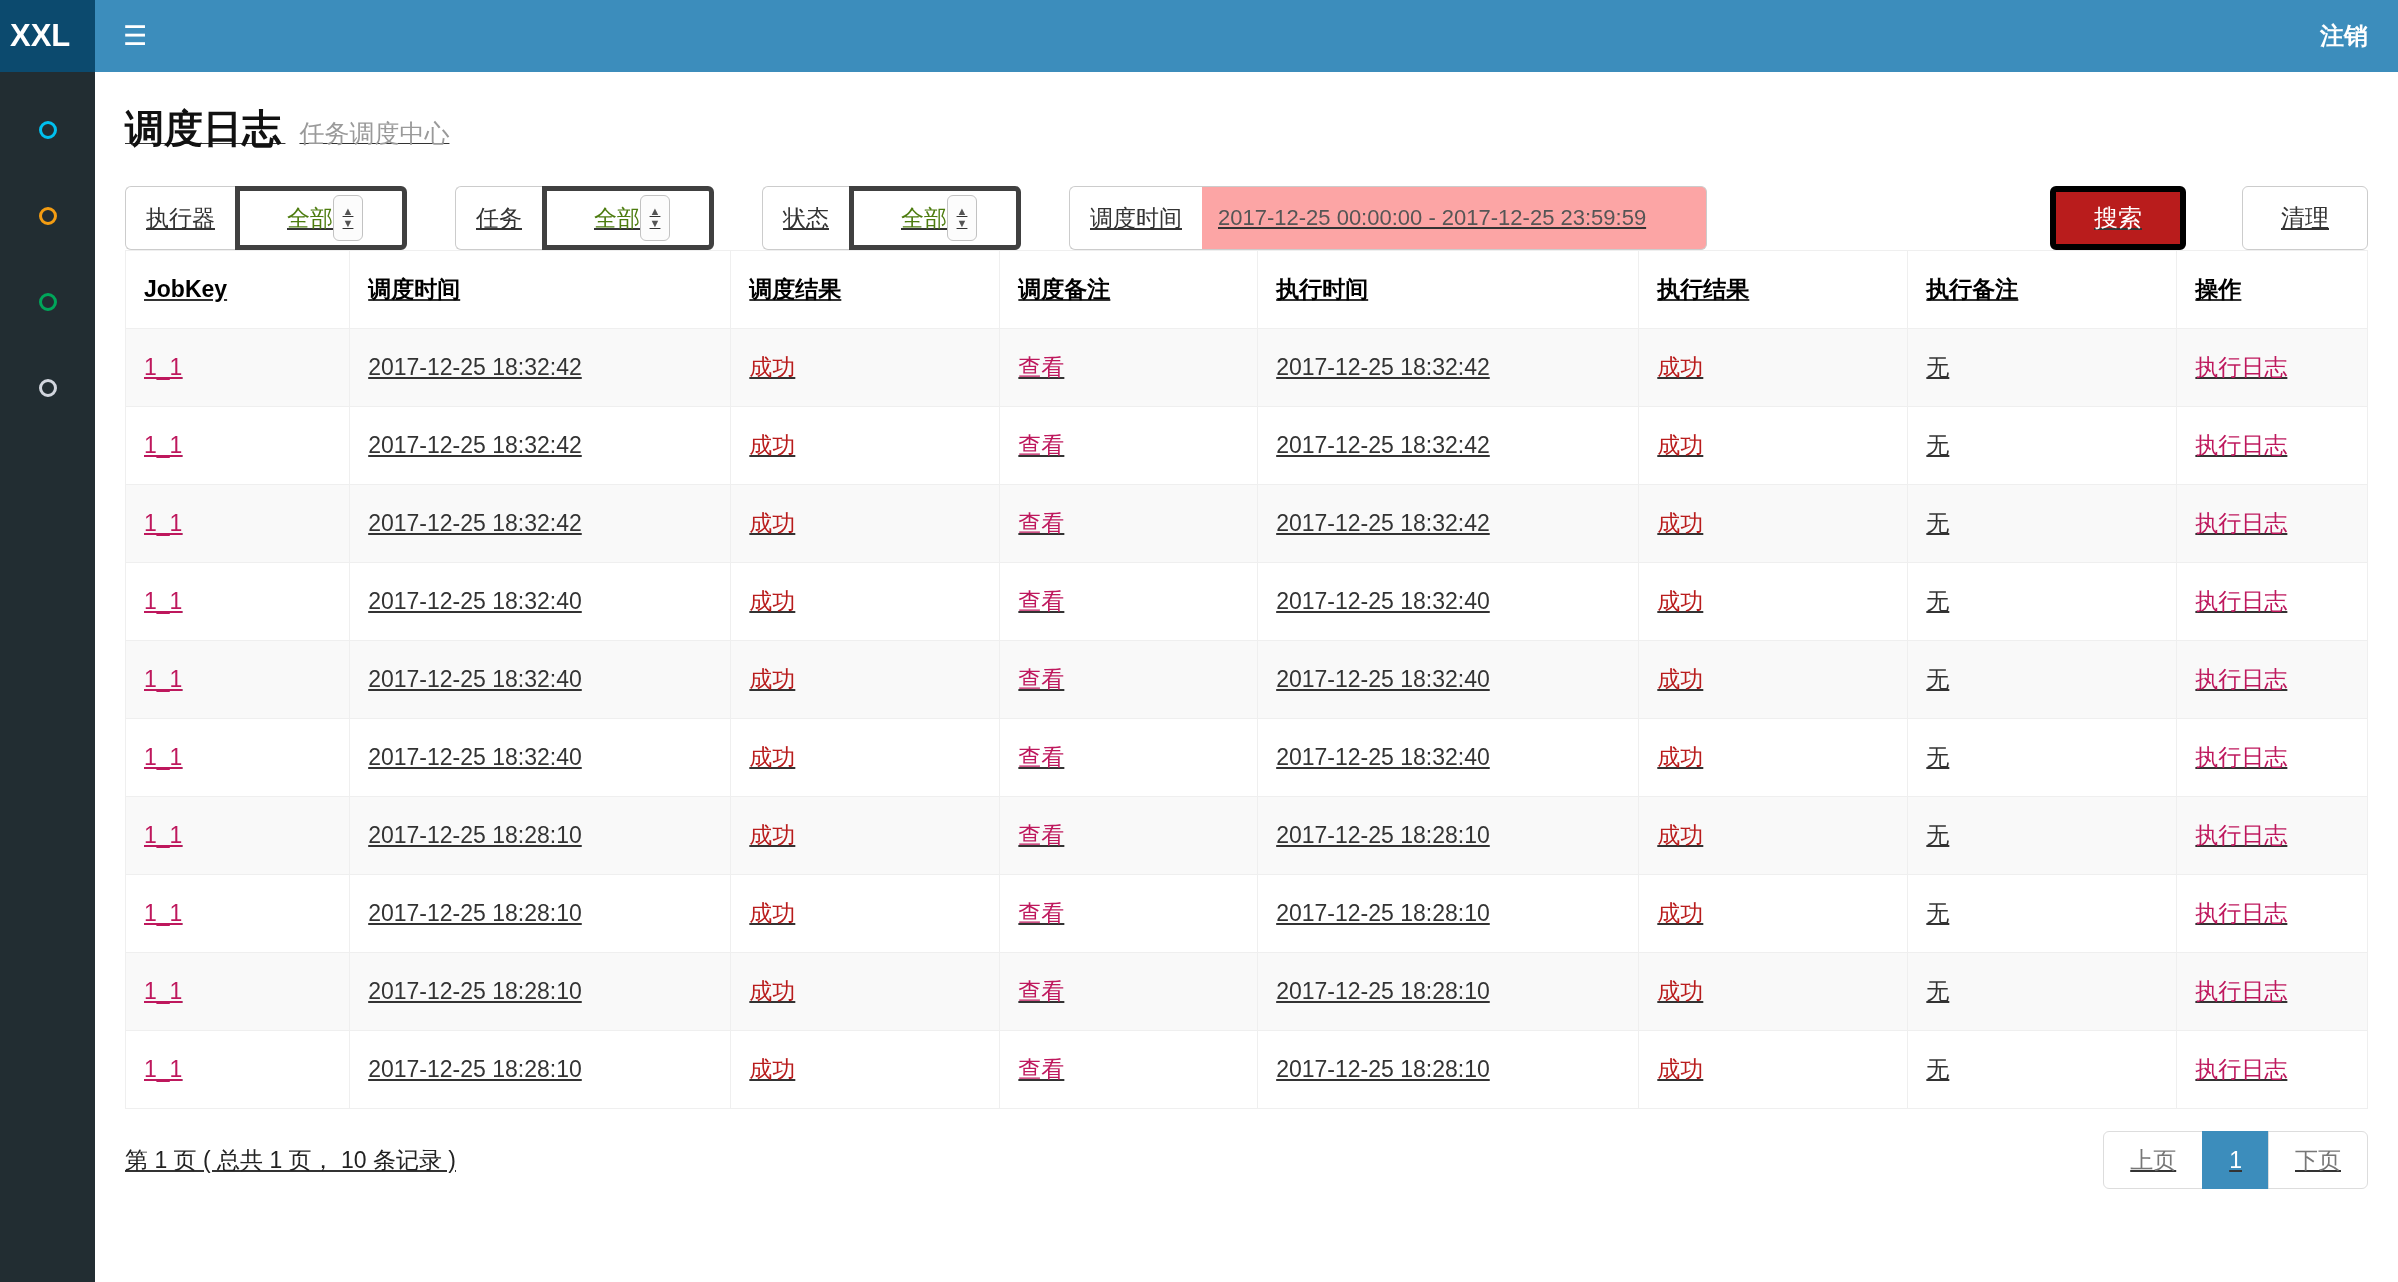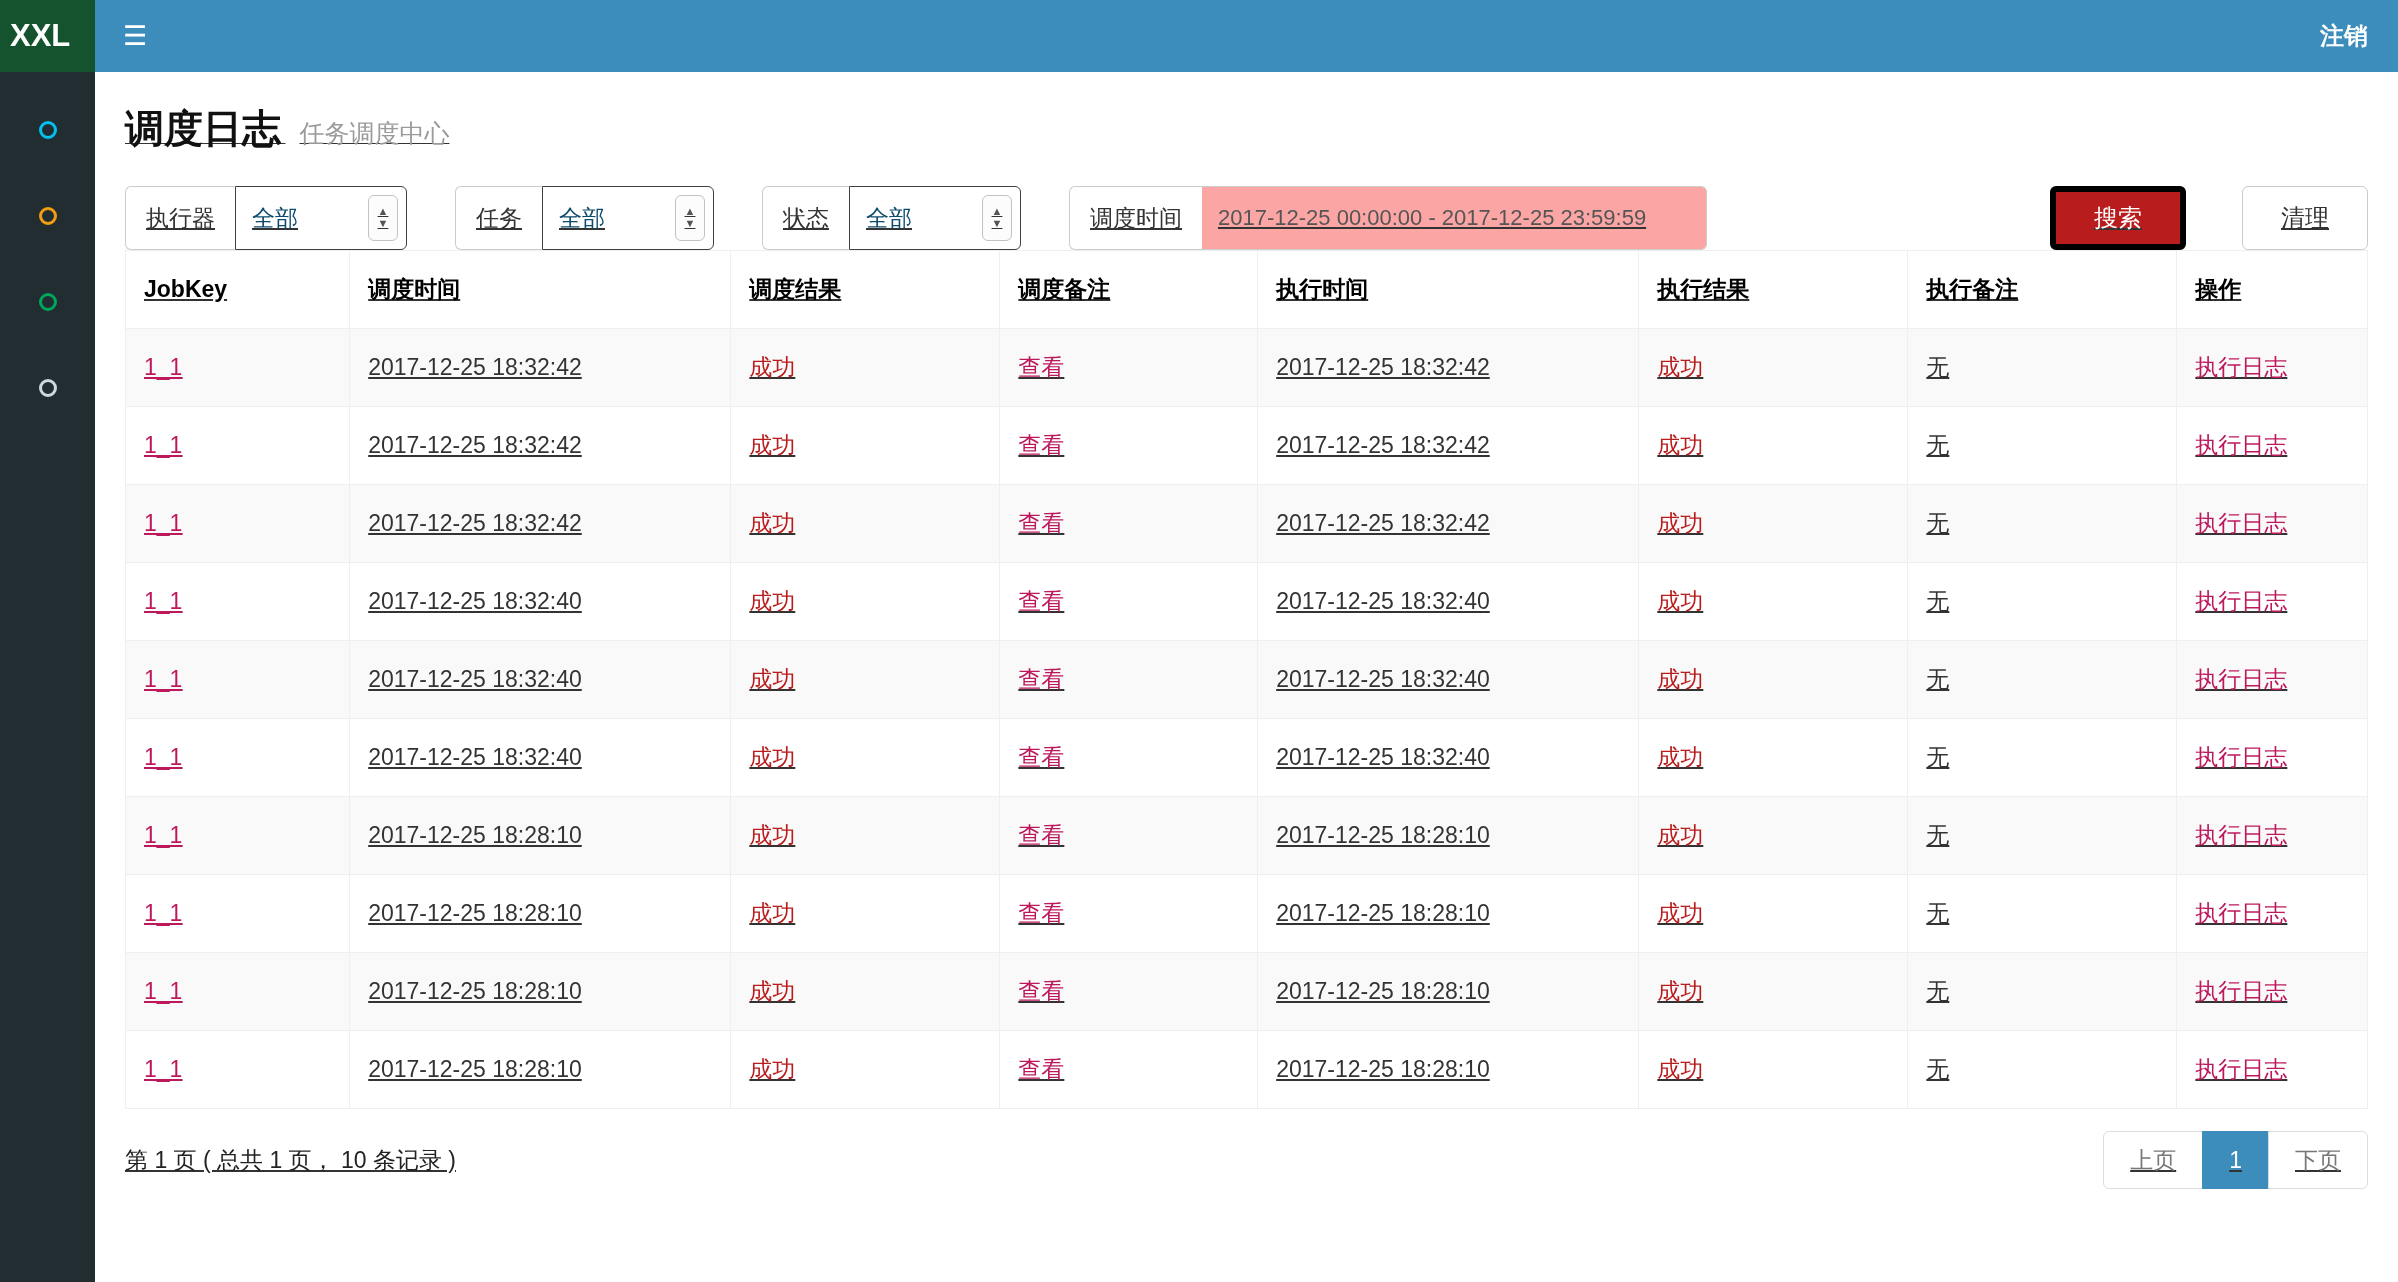--- a/index.html
+++ b/index.html
@@ -15,21 +15,21 @@
   .app {
     display: grid;
     grid-template-columns: 95px 1fr;
     grid-template-rows: 72px 1fr;
     width: 100%;
     height: 100%;
   }
   
   .logo {
     grid-column: 1; grid-row: 1;
-    background: #14532d;
+    background: #0c4a6e;
     color: #fff;
     display: flex; align-items: center;
     padding-left: 10px;
     font-size: 31px; font-weight: 700;
   }
   .navbar {
     grid-column: 2; grid-row: 1;
     background: #3c8dbc;
     display: flex; align-items: center; justify-content: space-between;
     padding-right: 30px;
@@ -74,25 +74,25 @@
   .group { display: flex; height: 64px; margin-right: 48px; }
   .addon {
     display: flex; align-items: center;
     padding: 0 20px;
     border: 1px solid #ccc; border-right: 0;
     border-radius: 6px 0 0 6px;
     background: #fff; font-size: 23px; color: #333;
     white-space: nowrap;
   }
   .selectbox {
-    display: flex; align-items: center; justify-content: space-between;
+    display: flex; align-items: center; justify-content: center;
     width: 172px; height: 64px;
-    border: 1px solid #404040; border-radius: 0 6px 6px 0;
+    border: 5px solid #404040; border-radius: 0 6px 6px 0;
     background: #fff; padding: 0 8px 0 16px;
-    font-size: 23px; color: #0c4a6e; cursor: pointer;
+    font-size: 23px; color: #4d7c0f; cursor: pointer;
   }
   .selectbox.standalone { border-radius: 6px; }
   .selectbox.small { width: 78px; height: 50px; margin: 0 12px; padding: 0 6px 0 12px; font-size: 21px; }
   .stepper {
     display: flex; flex-direction: column; align-items: center; justify-content: center;
     width: 30px; height: 46px;
     border: 1px solid #c2c2c2; border-radius: 6px;
     background: #fcfcfc; color: #555; line-height: 1.05;
   }
   .stepper::before { content: "▲"; font-size: 11px; }

